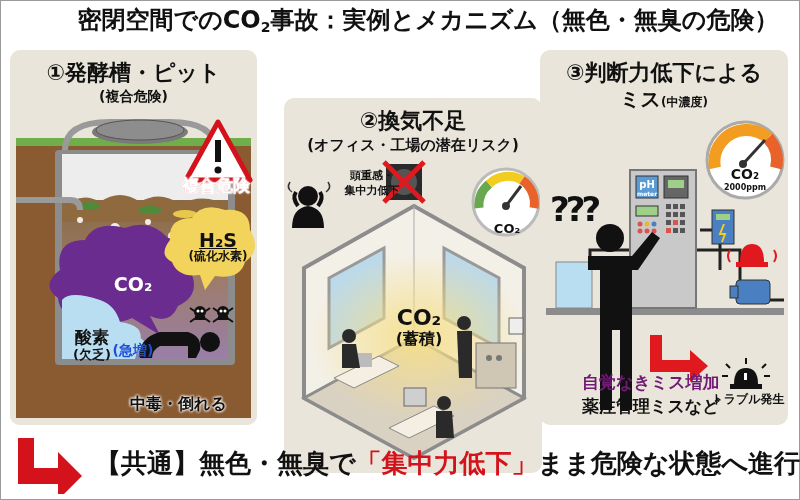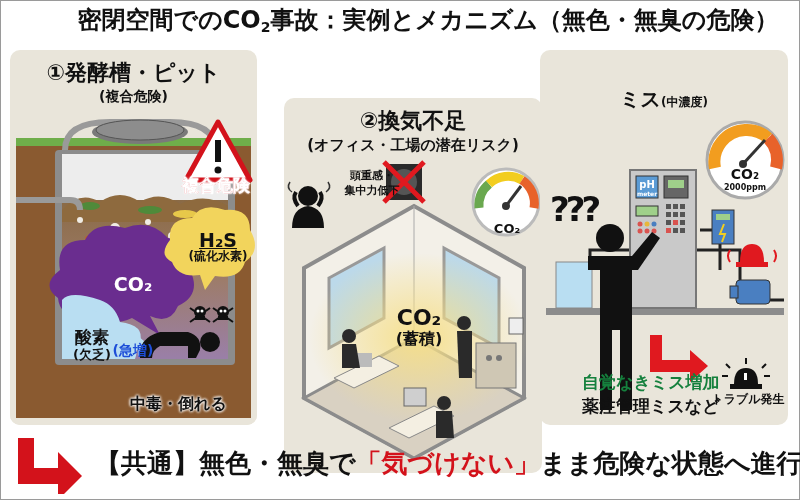--- a/index.html
+++ b/index.html
@@ -169,20 +169,21 @@
   </svg>
 
   <div class="lbl" style="left:60px;top:72px;font-size:11px;color:#111;width:56px;">頭重感・</div>
   <div class="lbl" style="left:58px;top:87px;font-size:11px;color:#111;width:60px;">集中力低下</div>
   <div class="lbl" style="left:202px;top:124px;font-size:13px;color:#111;width:42px;">CO₂</div>
   <div class="lbl" style="left:100px;top:207px;font-size:22px;color:#111;width:70px;">CO₂</div>
   <div class="lbl" style="left:100px;top:232px;font-size:16px;color:#111;width:70px;">(蓄積)</div>
 </div>
 
 <div class="panel p3">
+  <div class="ph h1">③判断力低下による</div>
   <div class="ph" style="top:36px;font-size:20px;"><span>ミス</span><span style="font-size:12px;">(中濃度)</span></div>
 
   <svg class="abs" style="left:0;top:60px;" width="248" height="315">
 
     <rect x="6" y="198" width="238" height="7" fill="#8c8c8c"></rect>
 
     <rect x="16" y="152" width="36" height="46" fill="#b9def2" stroke="#888"></rect>
 
     <path d="M50 160 L50 140 L90 140 M150 140 L200 140 L200 190 L244 190 M160 120 L180 120 L180 160" stroke="#222" stroke-width="3" fill="none"></path>
 
@@ -242,21 +243,21 @@
 
   <div class="lbl" style="left:10px;top:140px;font-size:34px;color:#111;letter-spacing:-4px;">???</div>
   <div class="lbl" style="left:96px;top:129px;font-size:10px;color:#fff;width:22px;">pH</div>
   <div class="lbl" style="left:94px;top:141px;font-size:6px;color:#fff;width:26px;">meter</div>
   <div class="lbl" style="left:180px;top:116px;font-size:14px;color:#111;width:50px;">CO₂</div>
   <div class="lbl" style="left:178px;top:133px;font-size:8px;color:#111;width:54px;">2000ppm</div>
   <div class="lbl" style="left:168px;top:352px;font-size:12px;color:#111;width:80px;top:343px;text-align:center;">トラブル発生</div>
   <div class="lbl" style="left:44px;top:374px;font-size:17px;color:#111;text-align:left;"></div>
 </div>
 
-<div class="lbl" style="left:582px;top:373px;font-size:17px;color:#15803d;text-align:left;">自覚なきミス増加</div>
+<div class="lbl" style="left:582px;top:373px;font-size:17px;color:#701a75;text-align:left;">自覚なきミス増加</div>
 <div class="lbl" style="left:582px;top:397px;font-size:17px;color:#111;text-align:left;">薬注管理ミスなど</div>
 
 <div class="bottom">
   <svg class="abs" style="left:14px;top:8px;" width="72" height="56">
     <path d="M4 0 L20 0 L20 30 L44 30 L44 14 L68 38 L44 62 L44 46 L4 46 Z" fill="#d3121b"></path>
   </svg>
-  <div class="btxt"><span>【共通】</span><span>無色・無臭で</span><span class="red">「気づけない」</span><span>まま危険な状態へ進行</span></div>
+  <div class="btxt"><span>【共通】</span><span>無色・無臭で</span><span class="red">「集中力低下」</span><span>まま危険な状態へ進行</span></div>
 </div>
 
 </body></html>

